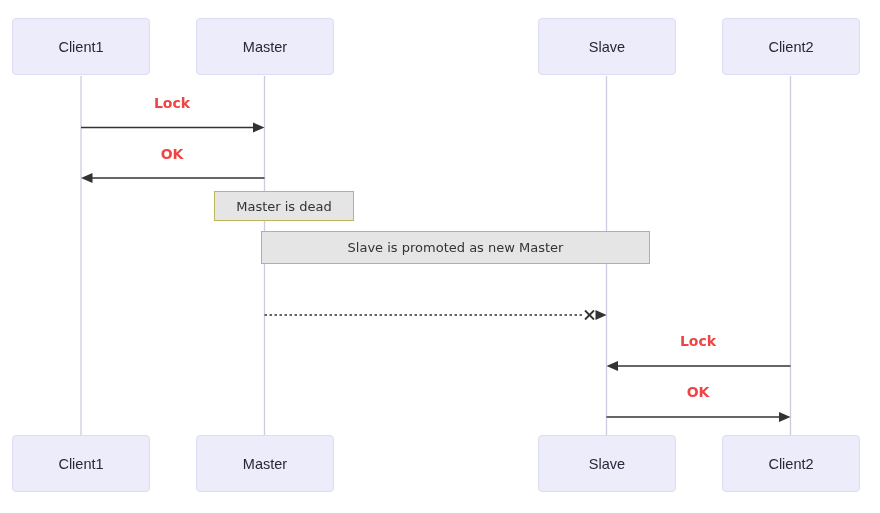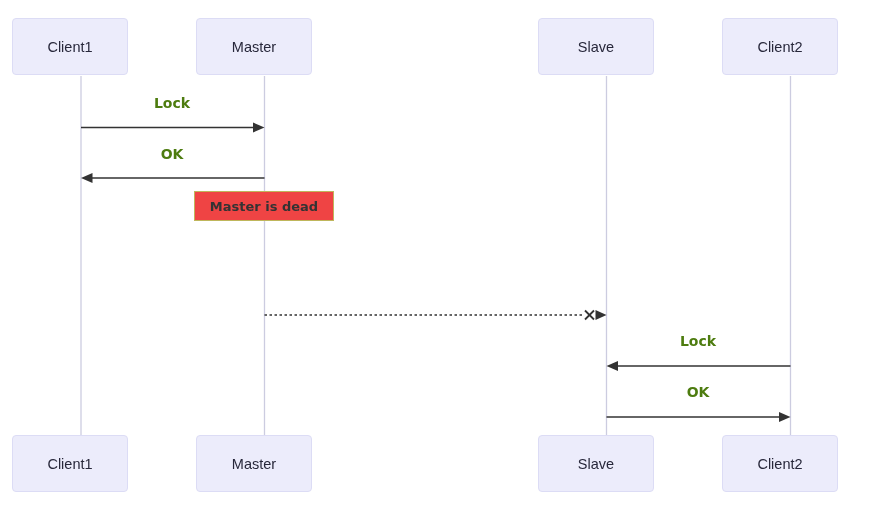--- a/index.html
+++ b/index.html
@@ -18,21 +18,21 @@
   svg.wires {
     position: absolute;
     left: 0;
     top: 0;
     width: 880px;
     height: 513px;
     pointer-events: none;
   }
   .actor {
     position: absolute;
-    width: 116px;
+    width: 138px;
     height: 57px;
     background: #ECECFB;
     border: 1px solid #DCDCF5;
     border-radius: 4px;
     box-sizing: border-box;
     display: flex;
     align-items: center;
     justify-content: center;
     font-size: 14.5px;
     color: #27273a;
@@ -46,43 +46,44 @@
   .actor.sb  { left: 538px; top: 435px; }
   .actor.c2b { left: 722px; top: 435px; }
 
   .msg {
     position: absolute;
     transform: translateX(-50%);
     font-family: "DejaVu Sans", sans-serif;
     font-weight: 700;
     font-size: 14px;
     line-height: 15px;
-    color: #4d7c0f;
+    color: #ef4444;
     white-space: nowrap;
     text-align: right;
   }
   .msg.m1 { left: 172px; top: 96px; }
   .msg.m2 { left: 172px; top: 147px; }
   .msg.m3 { left: 435px; top: 282px; }
   .msg.m4 { left: 698px; top: 334px; }
   .msg.m5 { left: 698px; top: 385px; }
 
   .note {
     position: absolute;
-    background: #ef4444;
+    background: #e5e5e5;
     border: 1px solid #BFB65B;
     box-sizing: border-box;
     display: flex;
     align-items: center;
     justify-content: center;
     font-family: "DejaVu Sans", sans-serif;
-    font-weight: 700;
+    font-weight: 400;
     font-size: 13px;
     color: #333333;
     white-space: nowrap;
+    margin-left: 20px;
   }
   .note.n1 { left: 194px; top: 191px; width: 140px; height: 30px; }
   .note.n2 { left: 241px; top: 231px; width: 389px; height: 33px; }
 </style>
 </head>
 <body>
 
 <div class="canvas">
 
   <svg class="wires" viewBox="0 0 880 513" xmlns="http://www.w3.org/2000/svg">
@@ -137,14 +138,17 @@
   </div>
 
   <div class="msg m1">Lock</div>
   <div class="msg m2">OK</div>
   <div class="msg m4">Lock</div>
   <div class="msg m5">OK</div>
 
   <div class="note n1">
     <span>Master is dead</span>
   </div>
+  <div class="note n2">
+    <span>Slave is promoted as new Master</span>
+  </div>
 
 </div>
 
 </body></html>

